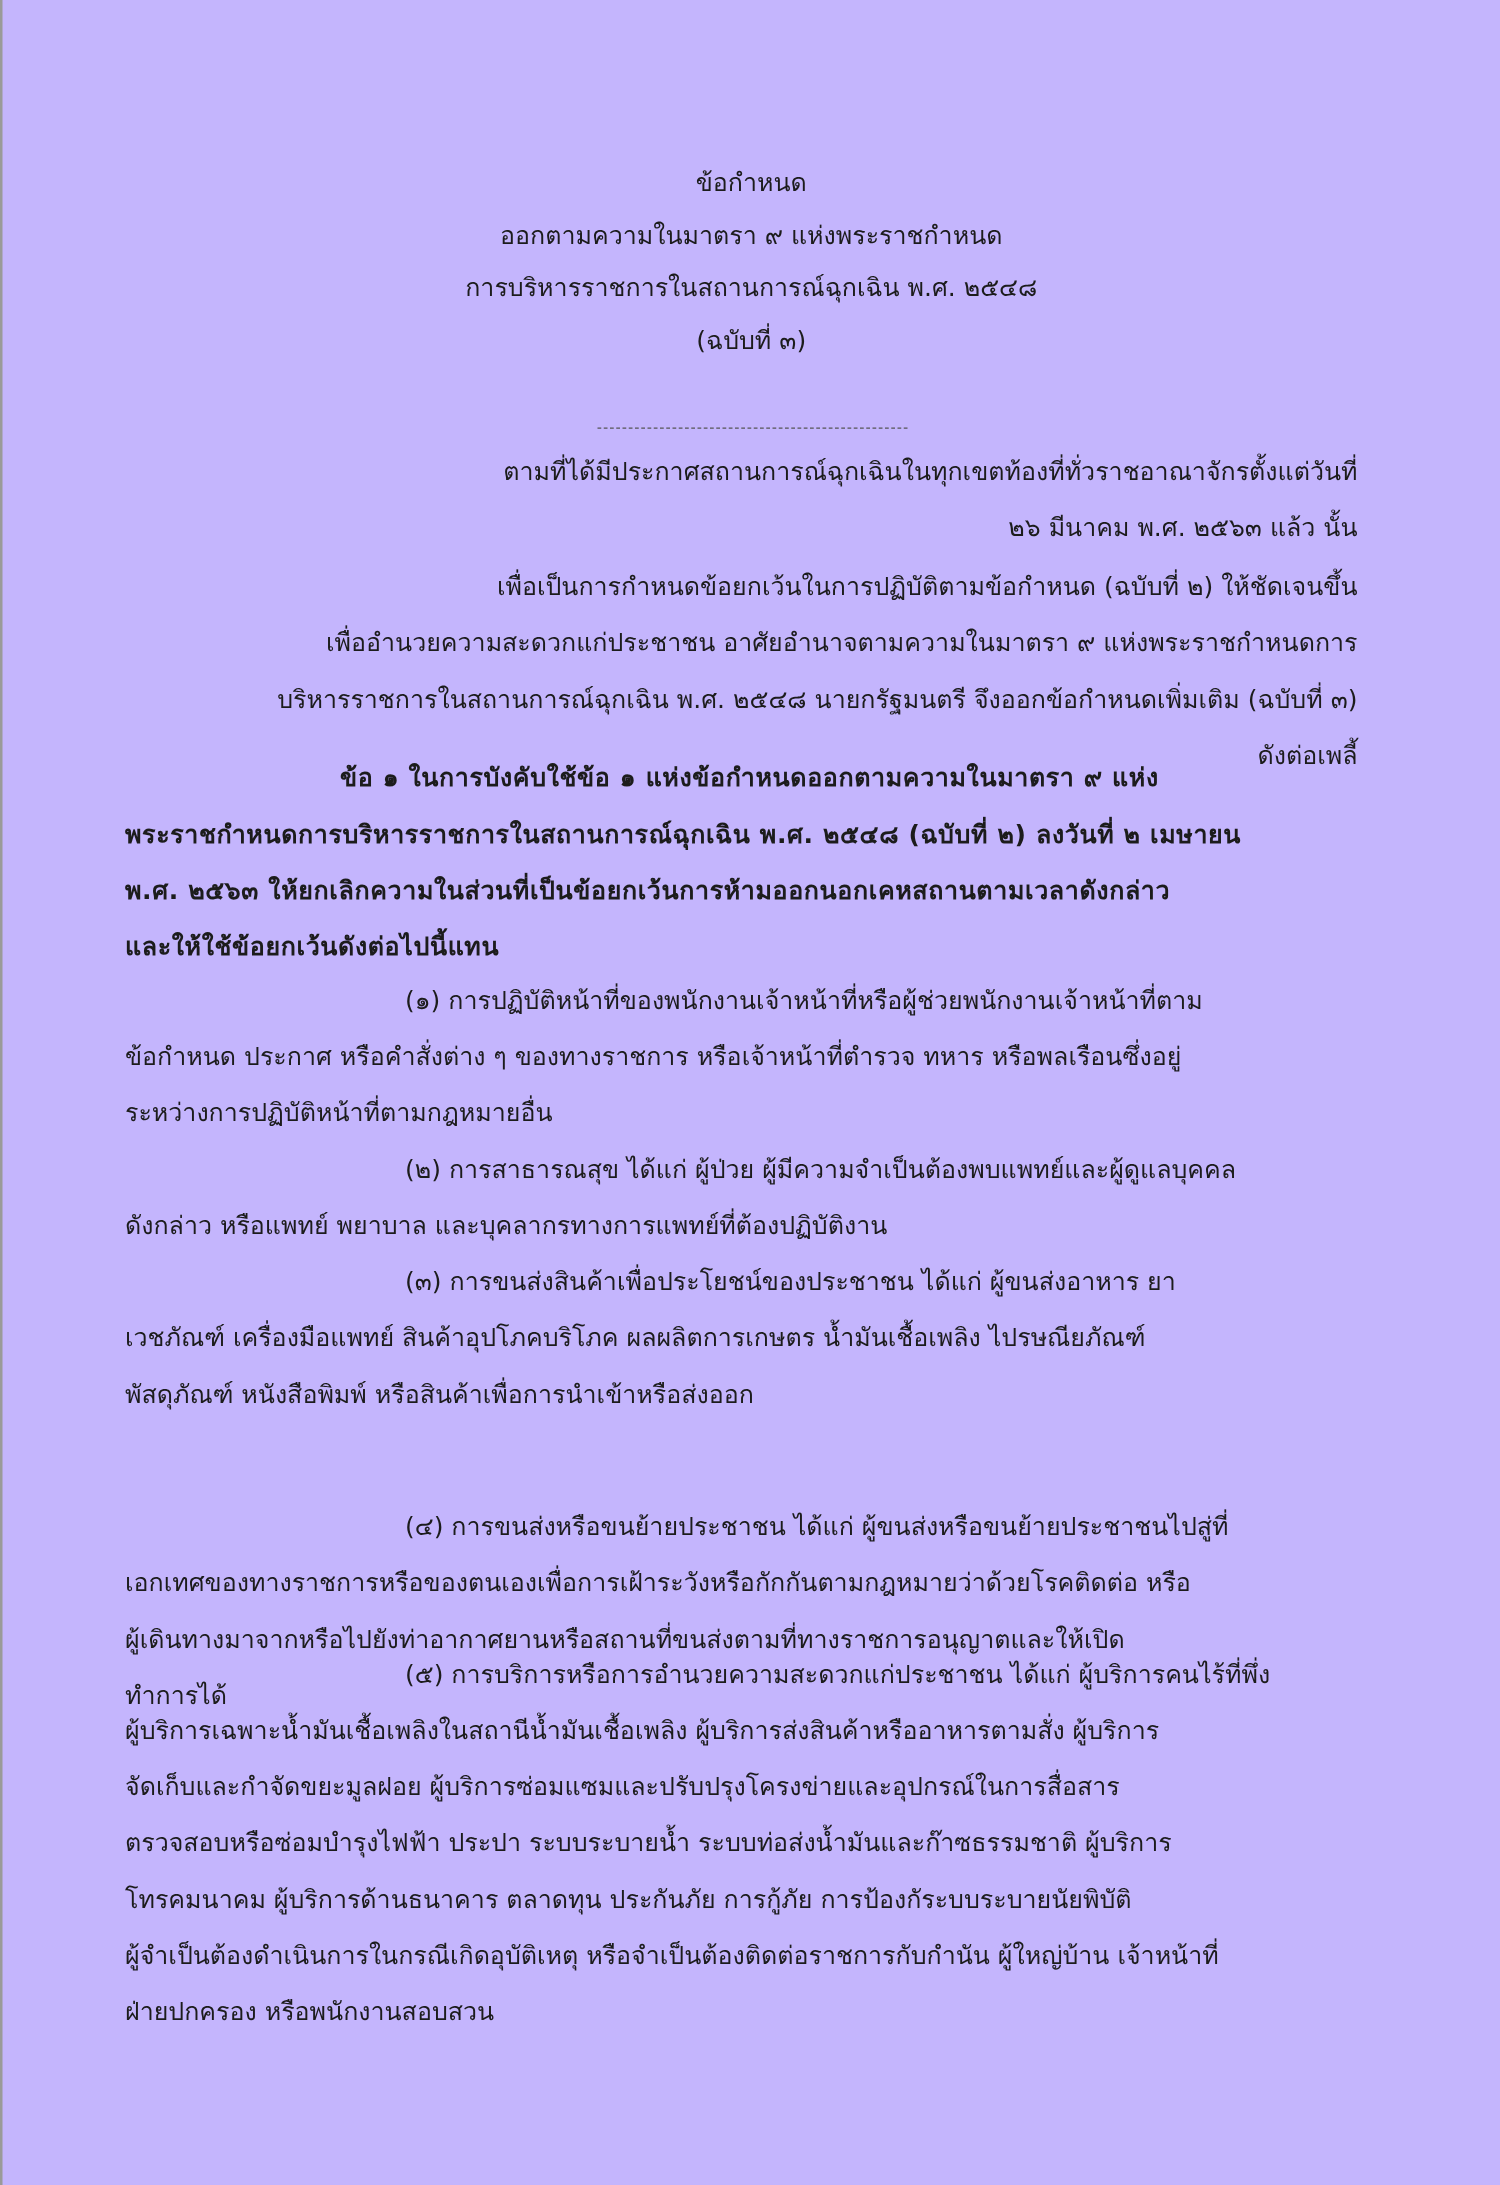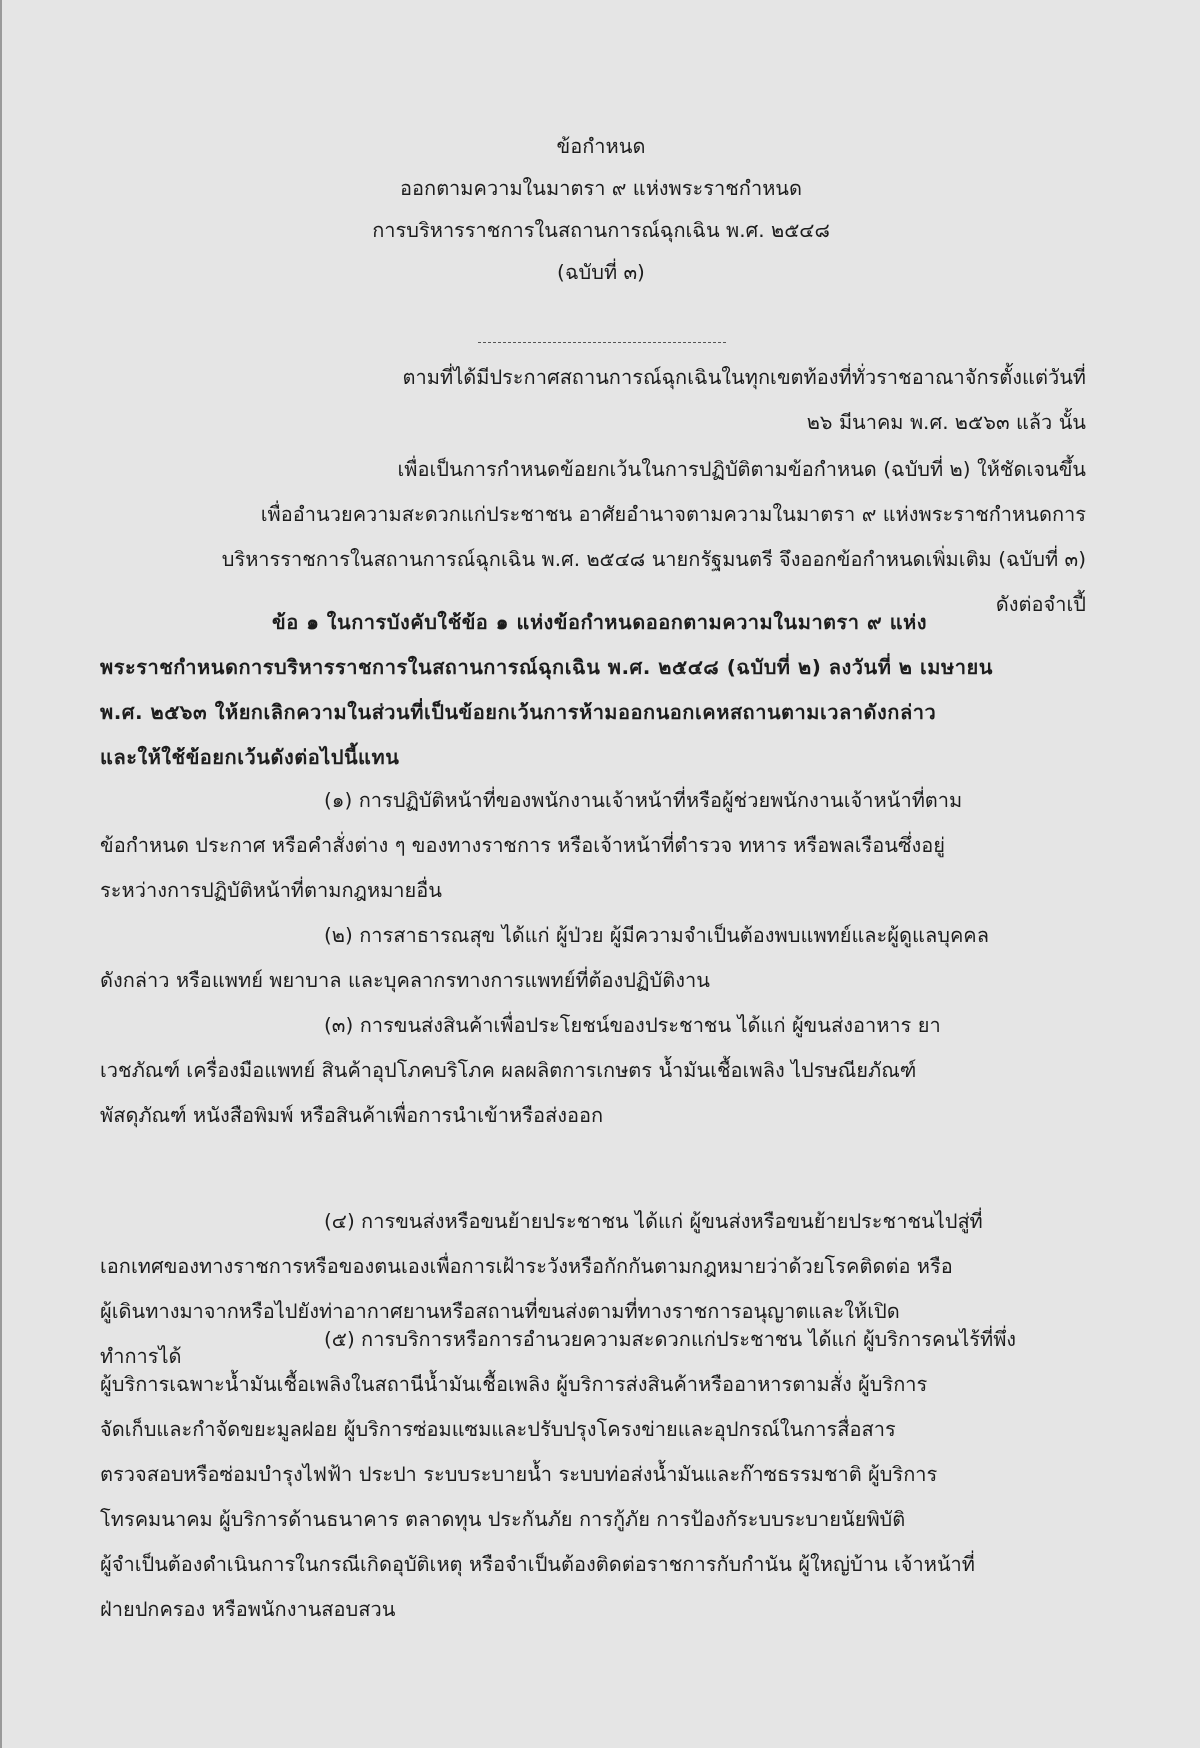--- a/index.html
+++ b/index.html
@@ -12,21 +12,21 @@
     height: 1748px;
     position: relative;
     overflow: hidden;
     font-family: "DejaVu Sans", "Liberation Sans", sans-serif;
     color: #1c1c1c;
   }
   .page {
     position: absolute;
     left: 0; top: 0;
     width: 1200px; height: 1748px;
-    background: #e5e5e5;
+    background: #c4b5fd;
     border-left: 2px solid #9a9a9a;
     box-sizing: border-box;
   }
   .header {
     position: absolute;
     left: 0; right: 0;
     text-align: center;
     font-size: 20px;
     line-height: 42px;
   }
@@ -66,21 +66,21 @@
 
   <div class="para" style="top:355px;text-align:right;">
     <span class="row indent1">ตามที่ได้มีประกาศสถานการณ์ฉุกเฉินในทุกเขตท้องที่ทั่วราชอาณาจักรตั้งแต่วันที่</span>
     <span class="row">๒๖ มีนาคม พ.ศ. ๒๕๖๓ แล้ว  นั้น</span>
   </div>
 
   <div class="para" style="top:447px;text-align:right;">
     <span class="row indent1">เพื่อเป็นการกำหนดข้อยกเว้นในการปฏิบัติตามข้อกำหนด (ฉบับที่ ๒) ให้ชัดเจนขึ้น</span>
     <span class="row">เพื่ออำนวยความสะดวกแก่ประชาชน อาศัยอำนาจตามความในมาตรา ๙ แห่งพระราชกำหนดการ</span>
     <span class="row">บริหารราชการในสถานการณ์ฉุกเฉิน พ.ศ. ๒๕๔๘ นายกรัฐมนตรี จึงออกข้อกำหนดเพิ่มเติม (ฉบับที่ ๓)</span>
-    <span class="row">ดังต่อจำเปี้</span>
+    <span class="row">ดังต่อเพลี้</span>
   </div>
 
   <div class="para letter-space" style="top:600px;">
     <span class="row indent1">ข้อ ๑ ในการบังคับใช้ข้อ ๑ แห่งข้อกำหนดออกตามความในมาตรา ๙ แห่ง</span>
     <span class="row">พระราชกำหนดการบริหารราชการในสถานการณ์ฉุกเฉิน พ.ศ. ๒๕๔๘ (ฉบับที่ ๒) ลงวันที่ ๒ เมษายน</span>
     <span class="row">พ.ศ. ๒๕๖๓ ให้ยกเลิกความในส่วนที่เป็นข้อยกเว้นการห้ามออกนอกเคหสถานตามเวลาดังกล่าว</span>
     <span class="row">และให้ใช้ข้อยกเว้นดังต่อไปนี้แทน</span>
   </div>
 
   <div class="para" style="top:778px;">

